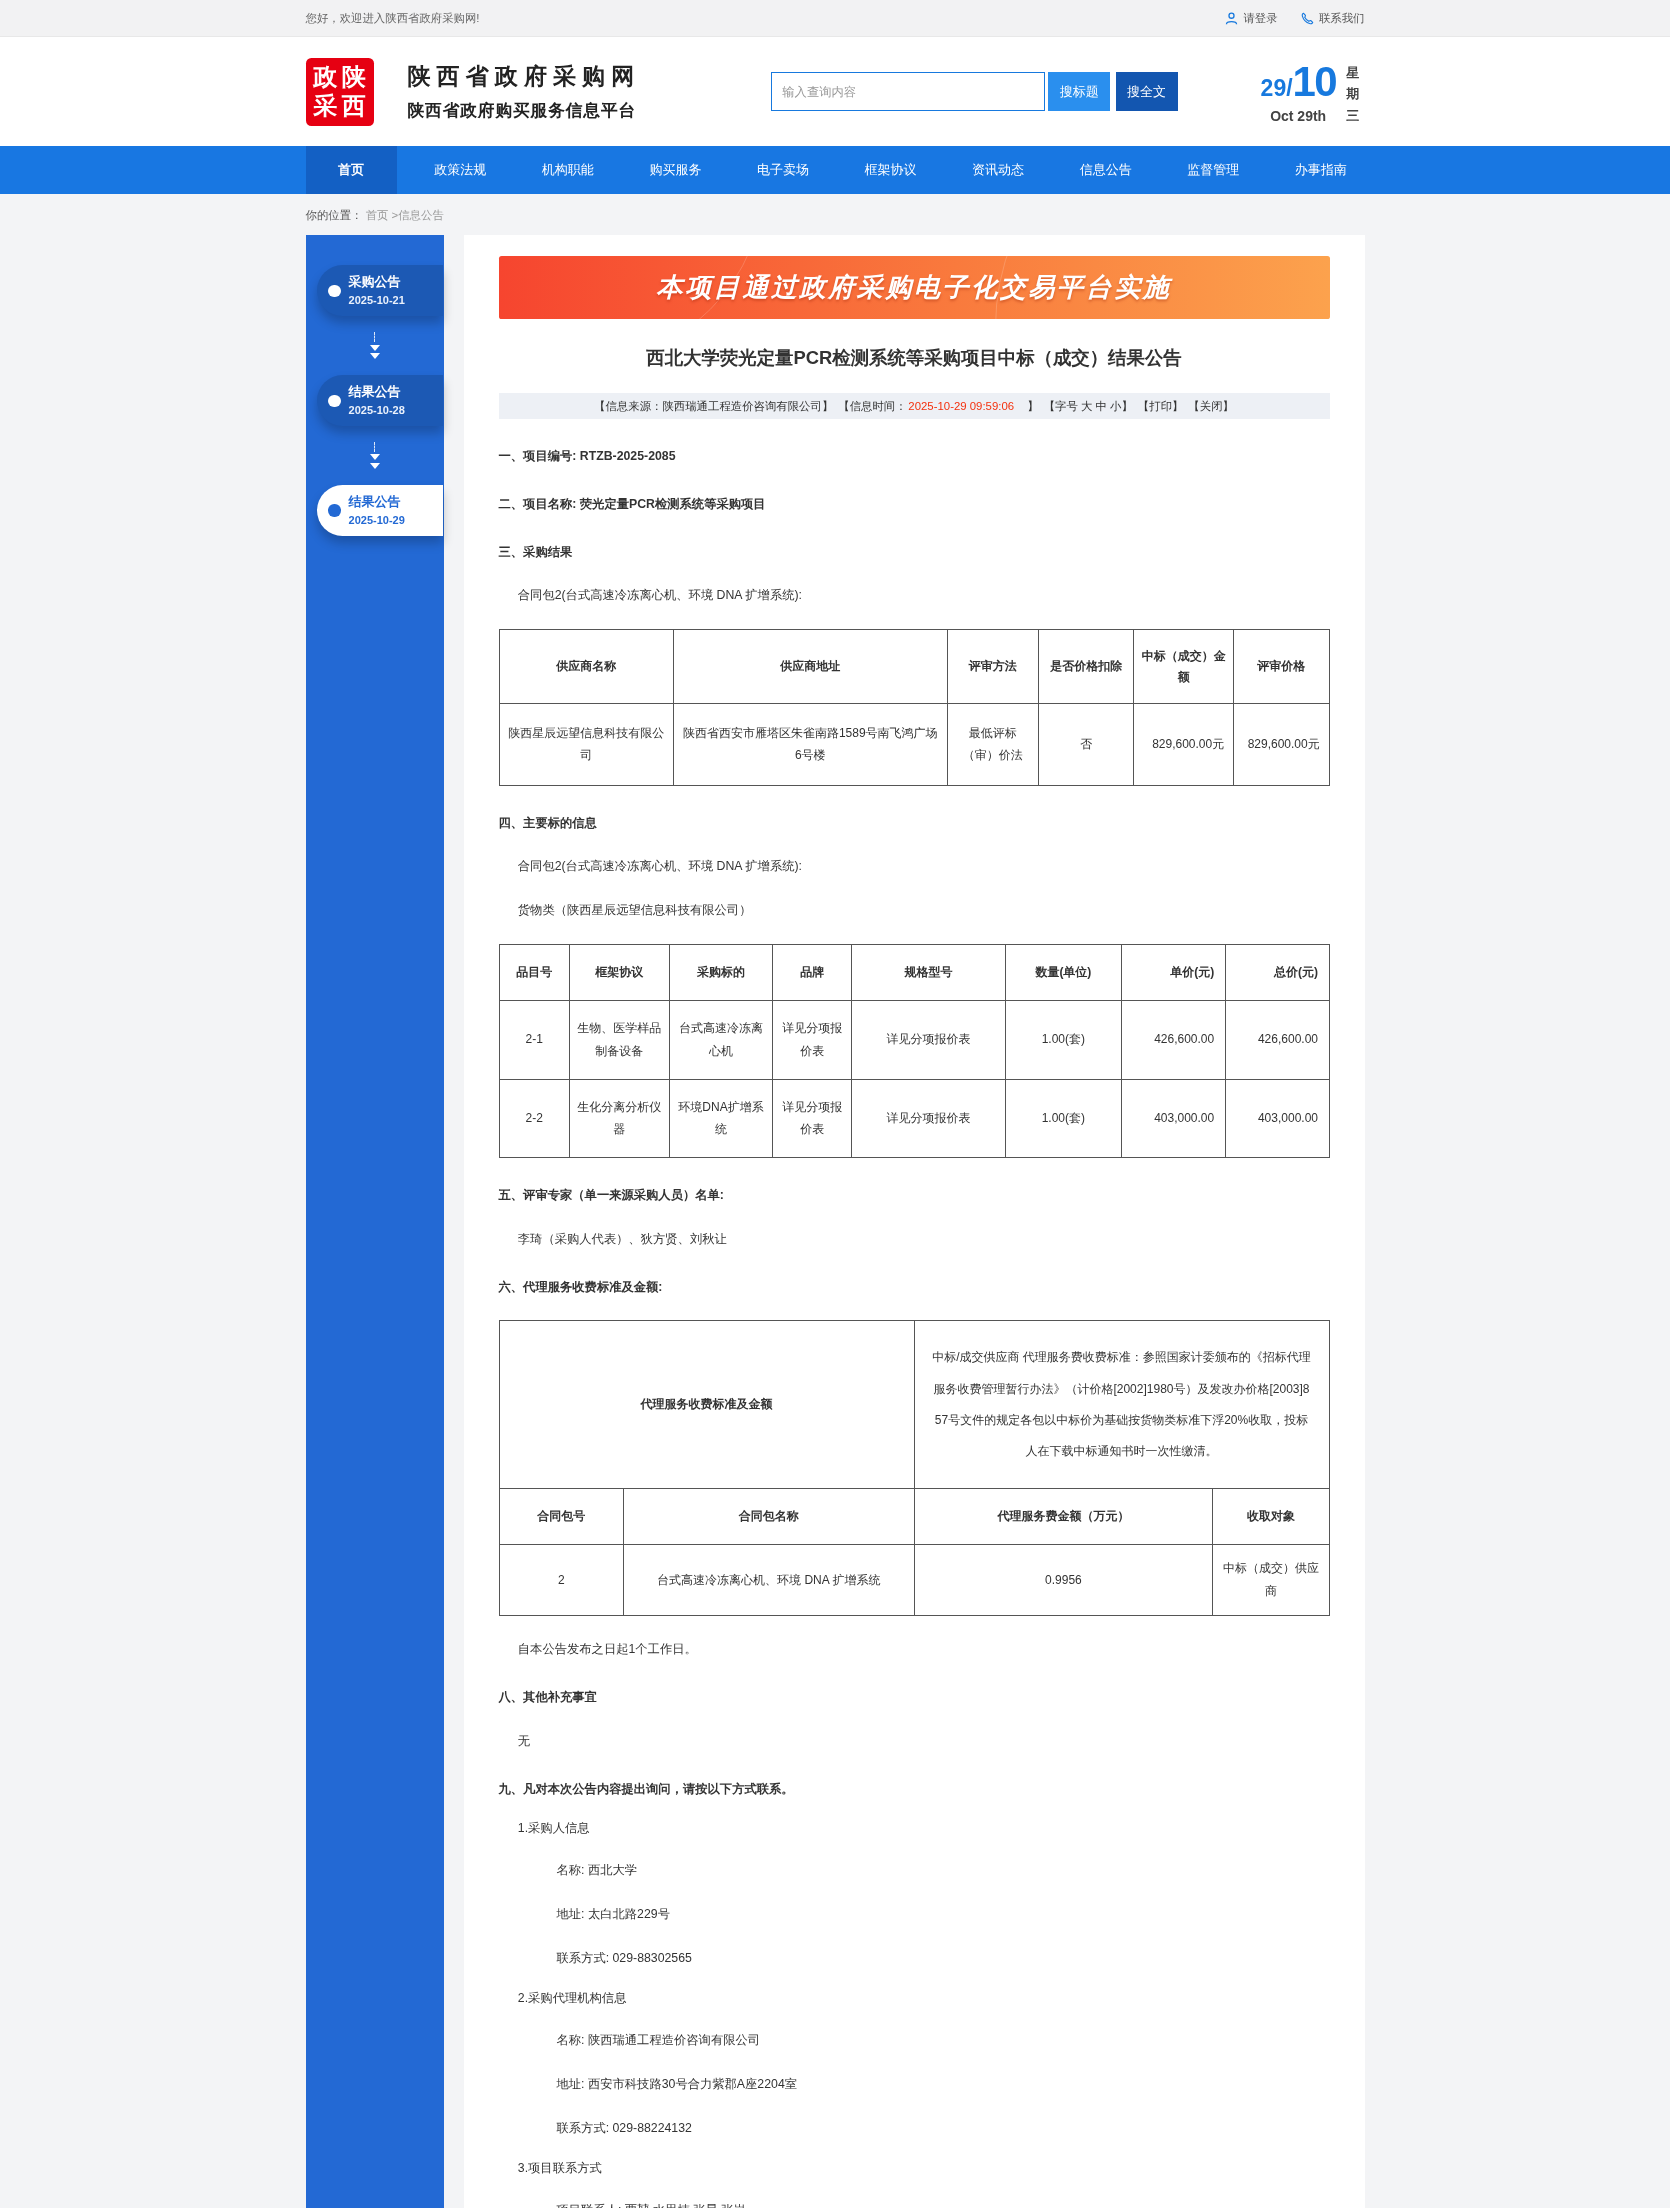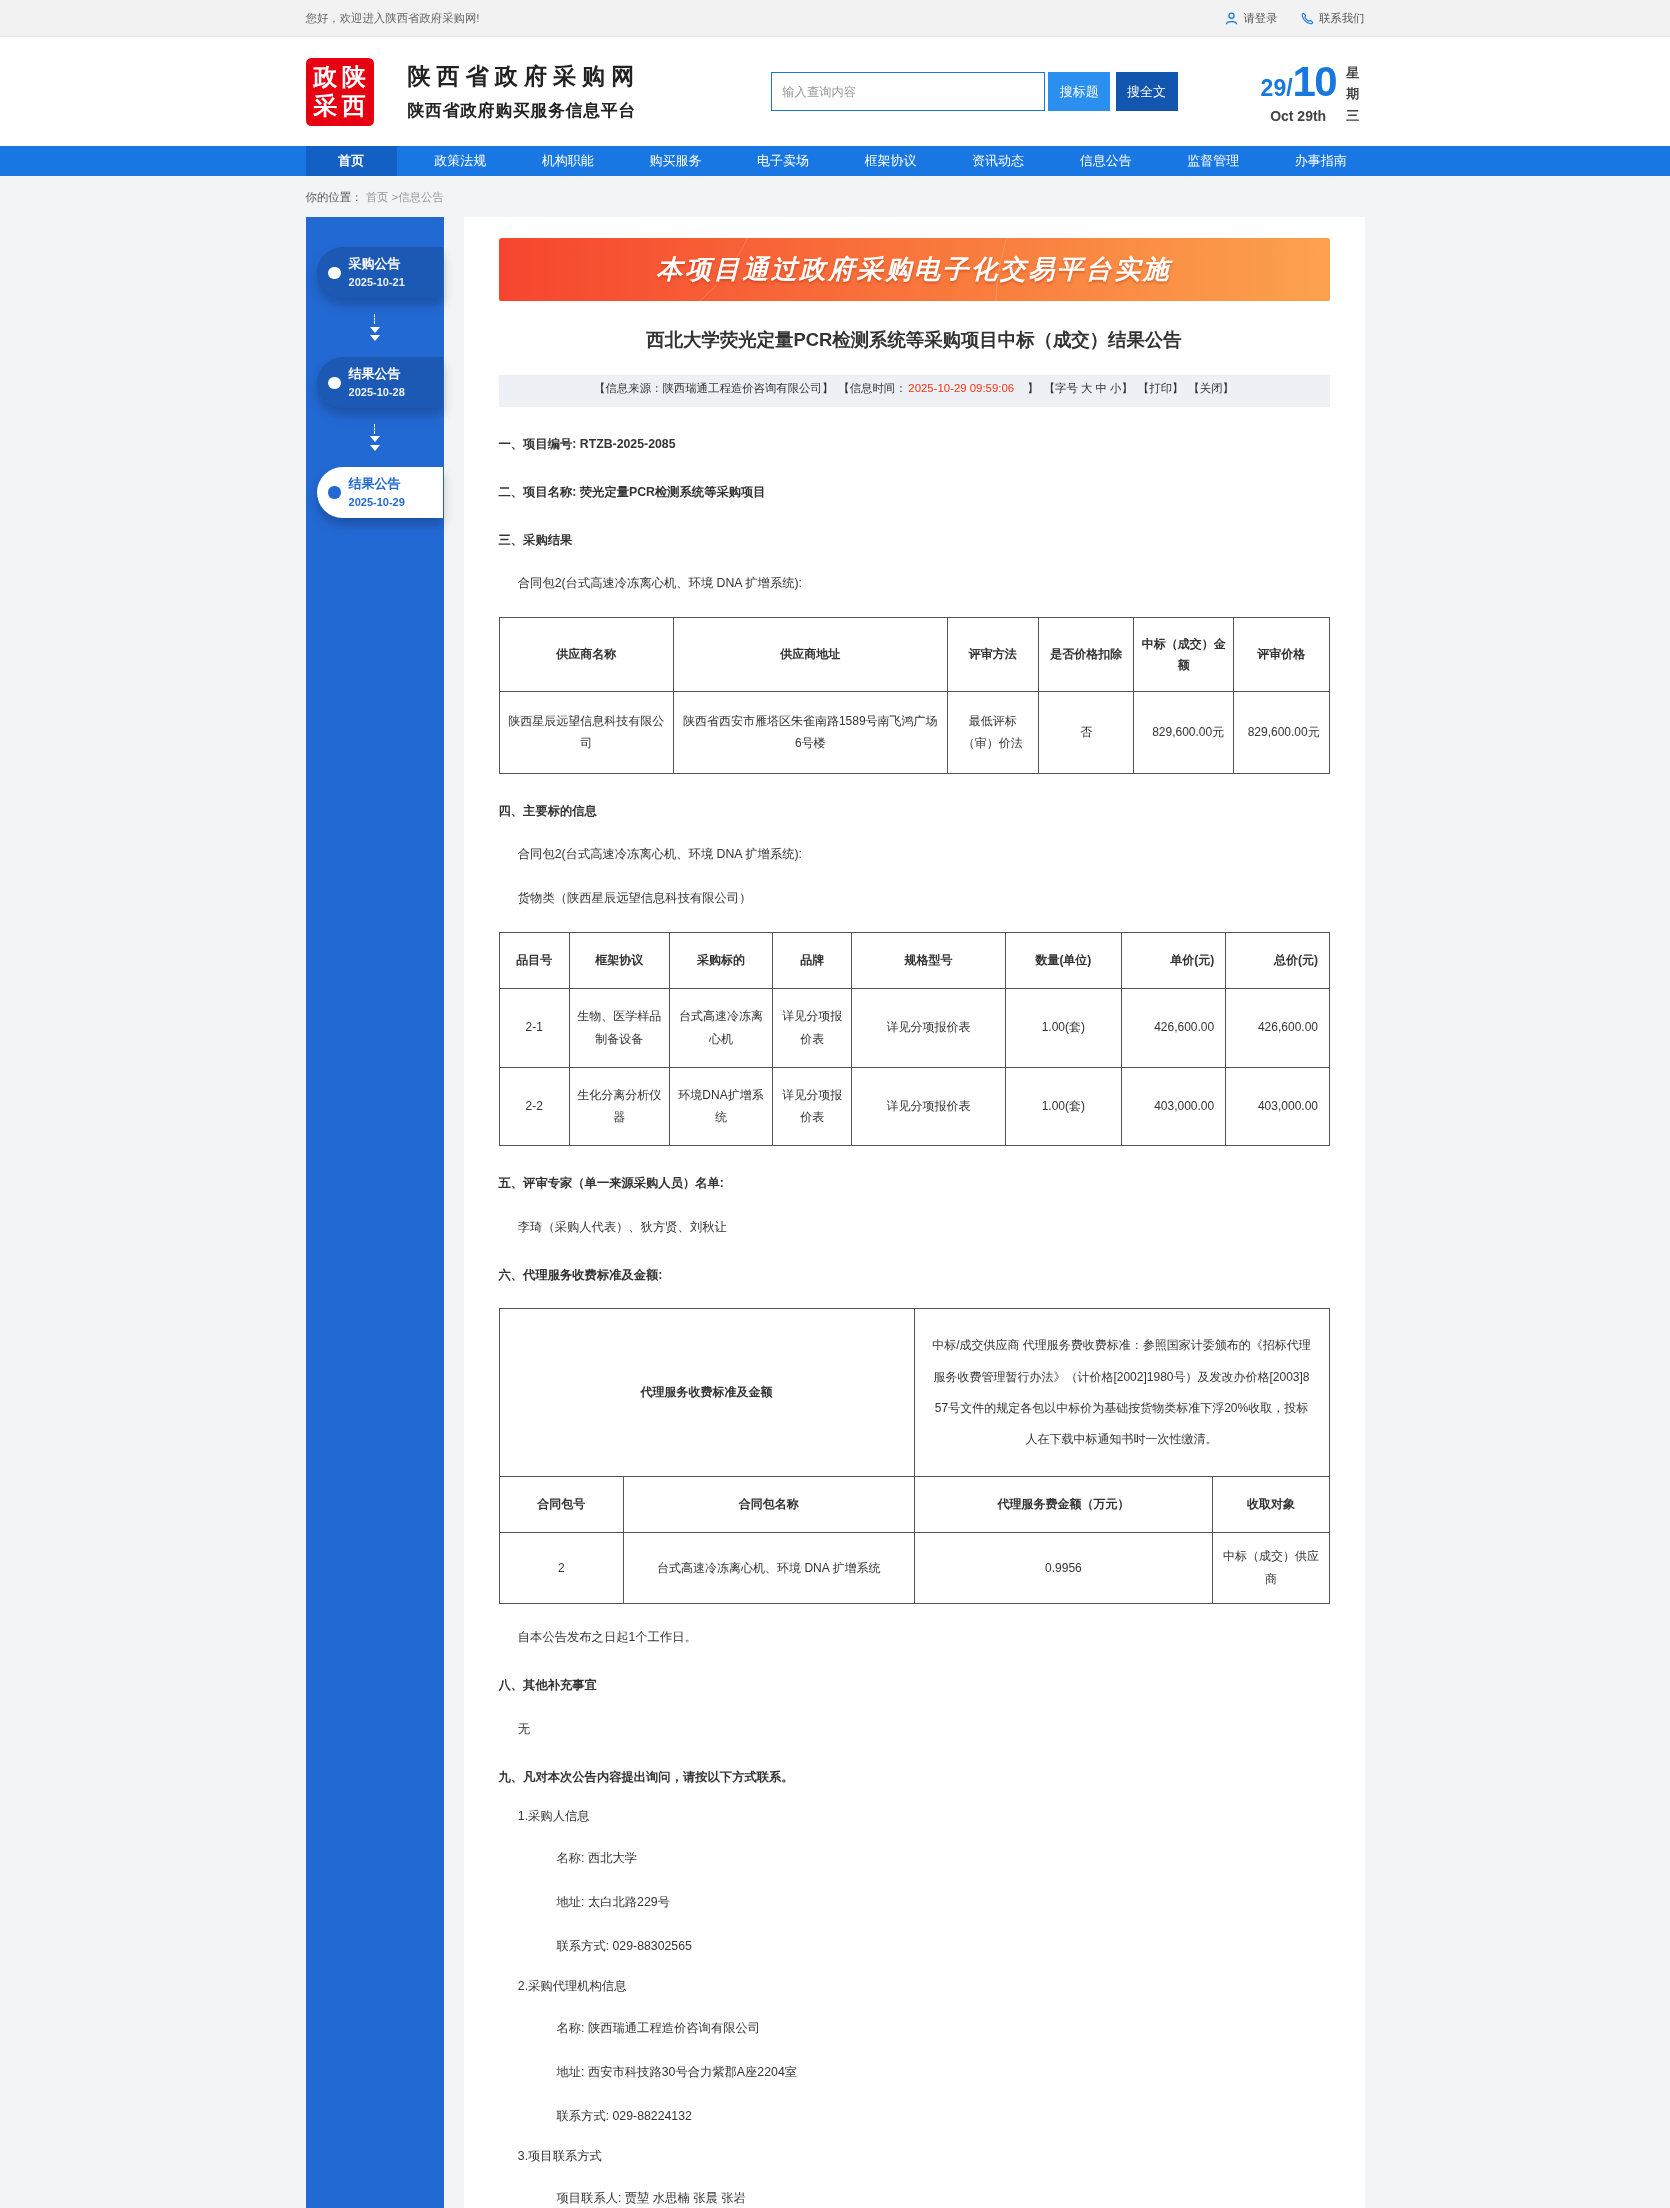--- a/index.html
+++ b/index.html
@@ -30,21 +30,21 @@
   .datebox { margin-left:63px; margin-right:5.3px; display:flex; align-items:flex-start; gap:10.5px; }
   .date-nums { text-align:center; }
   .date-line1 { color:#1779de; font-weight:bold; white-space:nowrap; }
   .date-day { font-size:23px; }
   .date-sep { font-size:23px; }
   .date-month { font-size:42px; letter-spacing:-1.8px; }
   .date-en { font-size:14px; font-weight:bold; color:#444; margin-top:1.8px; }
   .weekday { display:flex; flex-direction:column; gap:3.5px; font-size:13px; font-weight:bold; color:#444; padding-top:5.3px; }
 
   
-  .nav { background:#1877e2; height:30px; }
+  .nav { background:#1877e2; height:48px; }
   .nav .container { display:flex; height:100%; }
   .nav a { flex:1; display:flex; align-items:center; justify-content:center; color:#fff; font-size:13px; text-decoration:none; cursor:pointer; }
   .nav a.active { flex:0 0 91px; background:#1360c4; font-weight:bold; }
 
   
   .page-bg { background:#f3f4f6; padding-bottom:17.6px; }
   .breadcrumb { padding:14px 0 12.3px; font-size:11.4px; color:#555; }
   .breadcrumb .crumbs { color:#999; cursor:pointer; }
   .content-wrap { display:flex; align-items:stretch; }
 
@@ -62,21 +62,21 @@
   .t-tri { width:0; height:0; border-left:5.3px solid transparent; border-right:5.3px solid transparent; border-top:6.1px solid #fff; }
 
   
   .main-panel { flex:1; background:#fff; padding:21px 35px 83px; }
   .banner { position:relative; height:63px; border-radius:2.6px; background:linear-gradient(90deg,#f6452f,#f97a3d 55%,#fca24d); display:flex; align-items:center; justify-content:center; overflow:hidden; }
   .banner-text { color:#fff; font-size:26px; font-weight:bold; font-style:italic; letter-spacing:2.6px; text-shadow:0 1.8px 2.6px rgba(150,30,0,.35); position:relative; z-index:2; }
   .banner::before, .banner::after { content:""; position:absolute; border:1.8px solid rgba(255,255,255,.18); border-radius:50%; }
   .banner::before { width:369px; height:369px; left:-105px; top:-263px; }
   .banner::after { width:456px; height:456px; right:-123px; top:-158px; }
   .art-title { text-align:center; font-size:18.4px; font-weight:bold; color:#333; margin:26px 0 23px; }
-  .meta-bar { background:#edf0f5; height:32px; line-height:26px; text-align:center; font-size:11.4px; color:#333; white-space:nowrap; }
+  .meta-bar { background:#edf0f5; height:26px; line-height:26px; text-align:center; font-size:11.4px; color:#333; white-space:nowrap; }
   .meta-bar .red { color:#f4310e; }
   .meta-bar span { margin:0 0.9px; }
   .meta-click { cursor:pointer; }
 
   .sec-h { font-size:12.3px; font-weight:bold; color:#333; margin-top:28px; line-height:1.6; }
   .sec-p { font-size:12.3px; color:#333; margin:23px 0 0 19.3px; line-height:1.7; }
   .sec-p.deep { margin-left:58px; }
   .sub-h { font-size:12.3px; color:#333; margin:21px 0 0 19.3px; }
 
   table { border-collapse:collapse; width:100%; margin:23px 0 3.5px; table-layout:fixed; }

